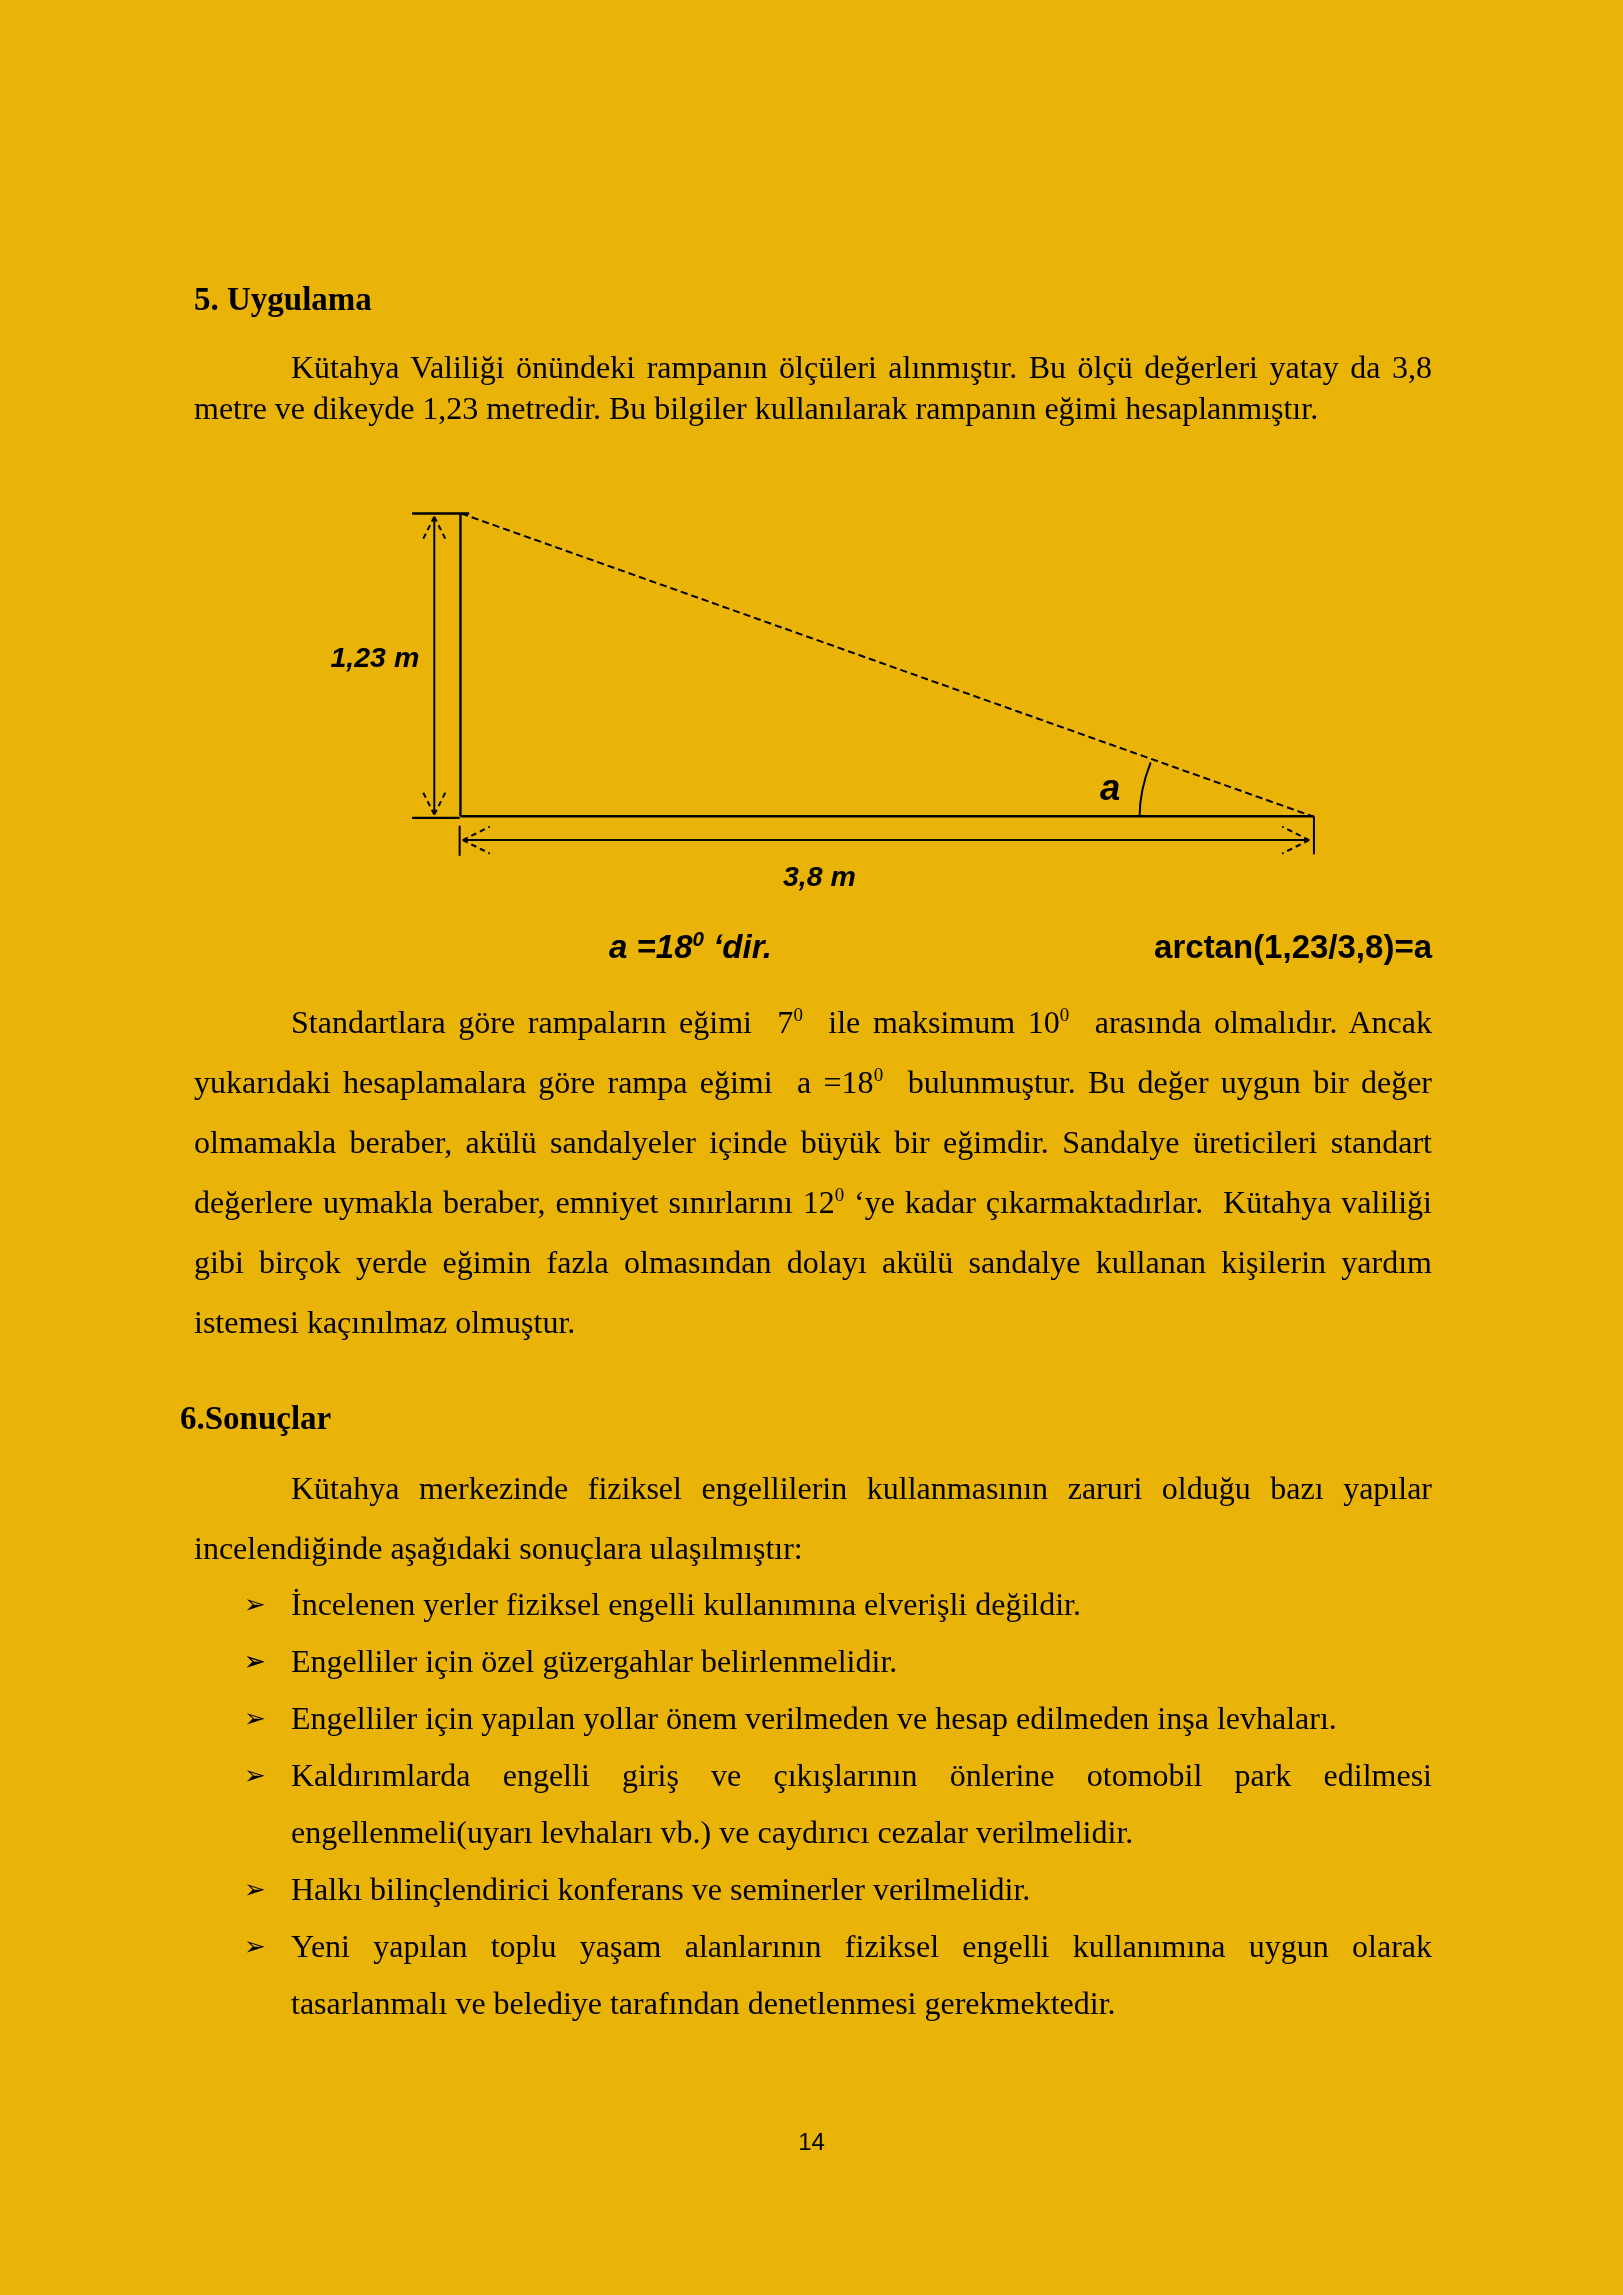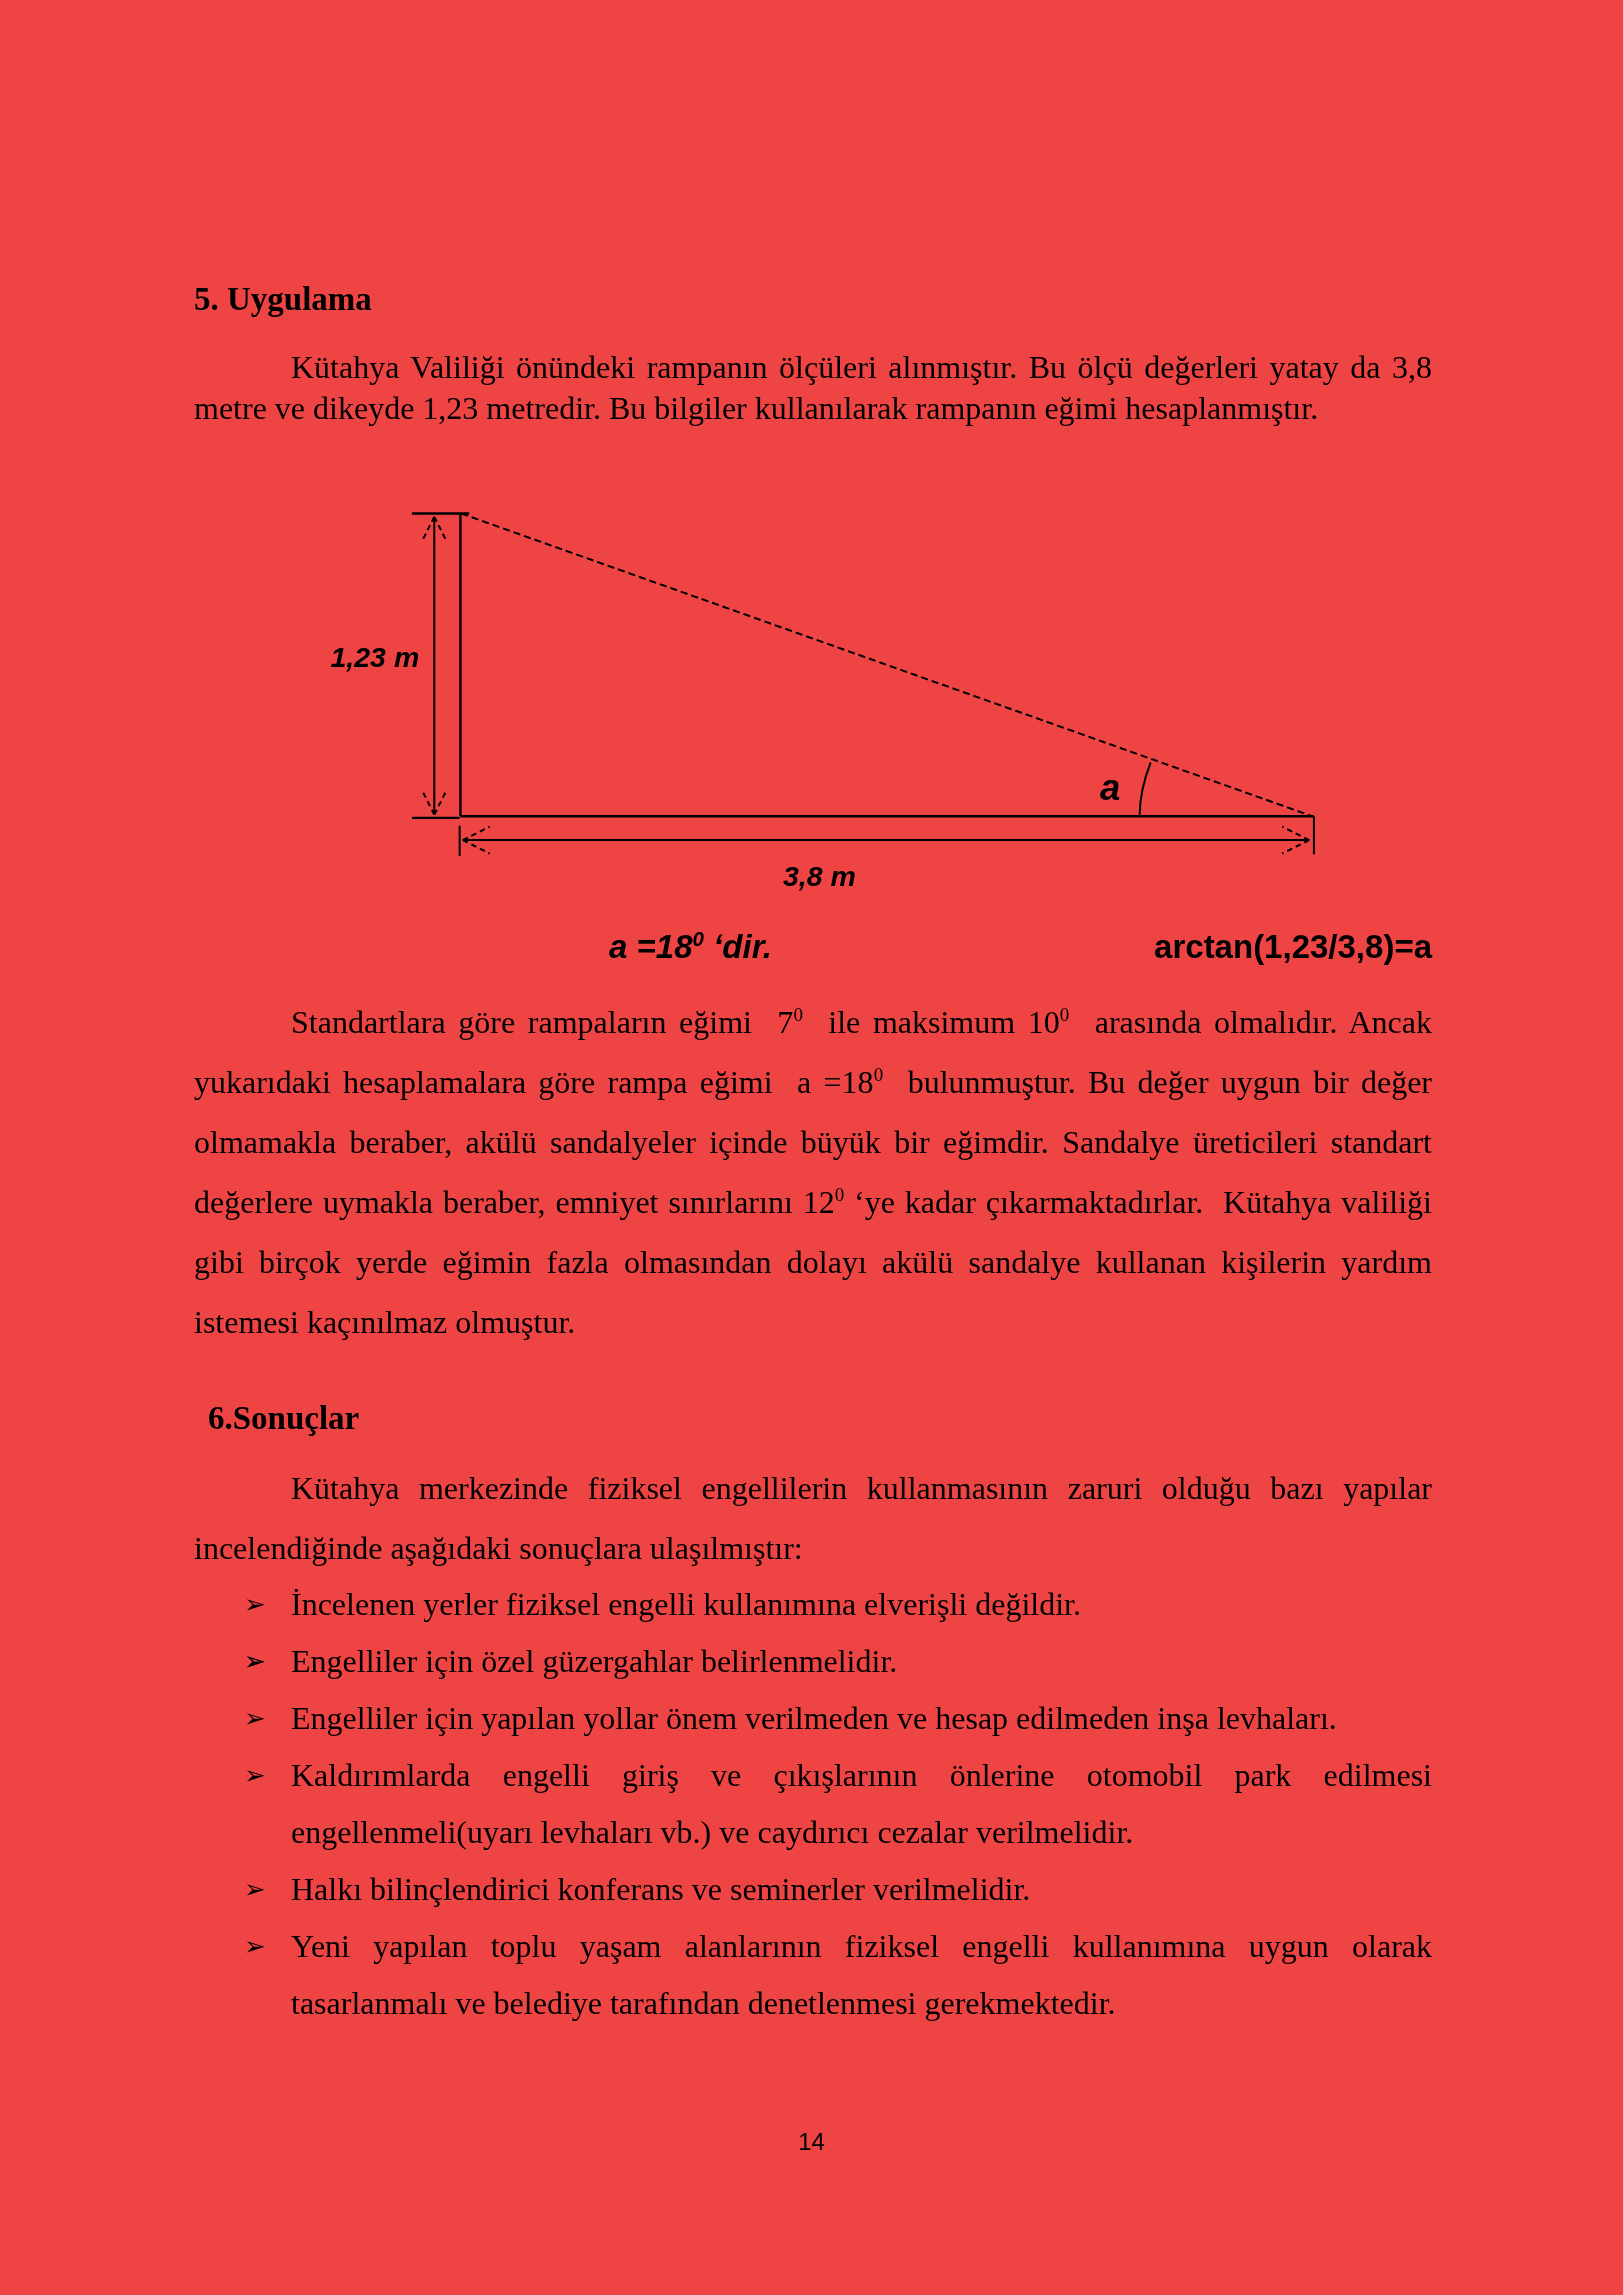--- a/index.html
+++ b/index.html
@@ -1,19 +1,19 @@
 <!DOCTYPE html>
 <html lang="tr" style="font-size:12.7px"><head>
 <meta charset="utf-8">
 <style>
   html,body{margin:0;padding:0;background:#e8e8e8;}
   .page{
     position:relative;
     width:1623px;height:2295px;
-    background:#ef4444;
+    background:#eab308;
     margin:0 auto;
     font-family:"Liberation Serif","DejaVu Serif",serif;
     color:#000;
     overflow:hidden;
   }
   .h-serif{
     position:absolute;
     font-weight:bold;
     font-size:33px;
     line-height:38px;
@@ -124,21 +124,21 @@
     <text x="988" y="1118" font-size="36">3,8 m</text>
     <text x="1388" y="1010" font-size="46">a</text>
   </svg>
 
   <div class="formula">
     <span>arctan(1,23/3,8)=a</span>
     <span class="right"><span>a =18</span><span class="sup">0</span><span> ʻdir.</span></span></div>
 
   <p class="para p-wide" style="top:992px;margin:0"><span>Standartlara göre rampaların eğimi &nbsp;7</span><span class="sup">0</span><span>&nbsp; ile maksimum 10</span><span class="sup">0</span><span>&nbsp; arasında olmalıdır. Ancak yukarıdaki hesaplamalara göre rampa eğimi &nbsp;a =18</span><span class="sup">0</span><span>&nbsp; bulunmuştur. Bu değer uygun bir değer olmamakla beraber, akülü sandalyeler içinde büyük bir eğimdir. Sandalye üreticileri standart değerlere uymakla beraber, emniyet sınırlarını 12</span><span class="sup">0</span><span> ‘ye kadar çıkarmaktadırlar. &nbsp;Kütahya valiliği gibi birçok yerde eğimin fazla olmasından dolayı akülü sandalye kullanan kişilerin yardım istemesi kaçınılmaz olmuştur.</span></p>
 
-  <div class="h-serif" style="left:208px;top:1399px">6.Sonuçlar</div>
+  <div class="h-serif" style="left:180px;top:1399px">6.Sonuçlar</div>
 
   <p class="para p-wide" style="top:1458px;margin:0">Kütahya merkezinde fiziksel engellilerin kullanmasının zaruri olduğu bazı yapılar incelendiğinde aşağıdaki sonuçlara ulaşılmıştır:</p>
 
   <div class="bullets">
     <div class="bullet">
       <span class="mark">➢</span>
       <span>İncelenen yerler fiziksel engelli kullanımına elverişli değildir.</span>
     </div>
     <div class="bullet">
       <span class="mark">➢</span>

